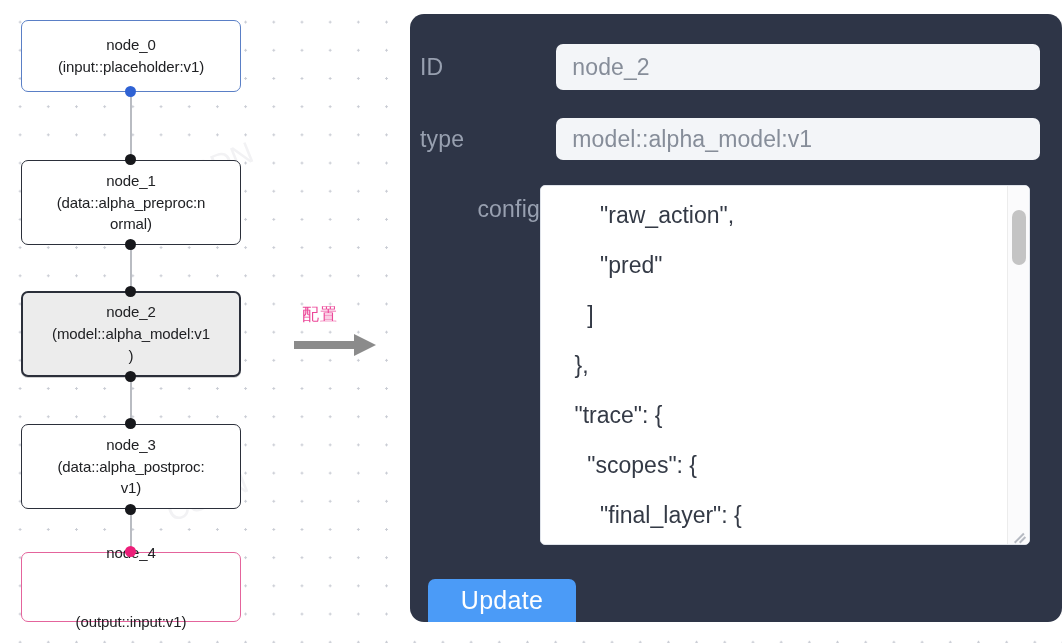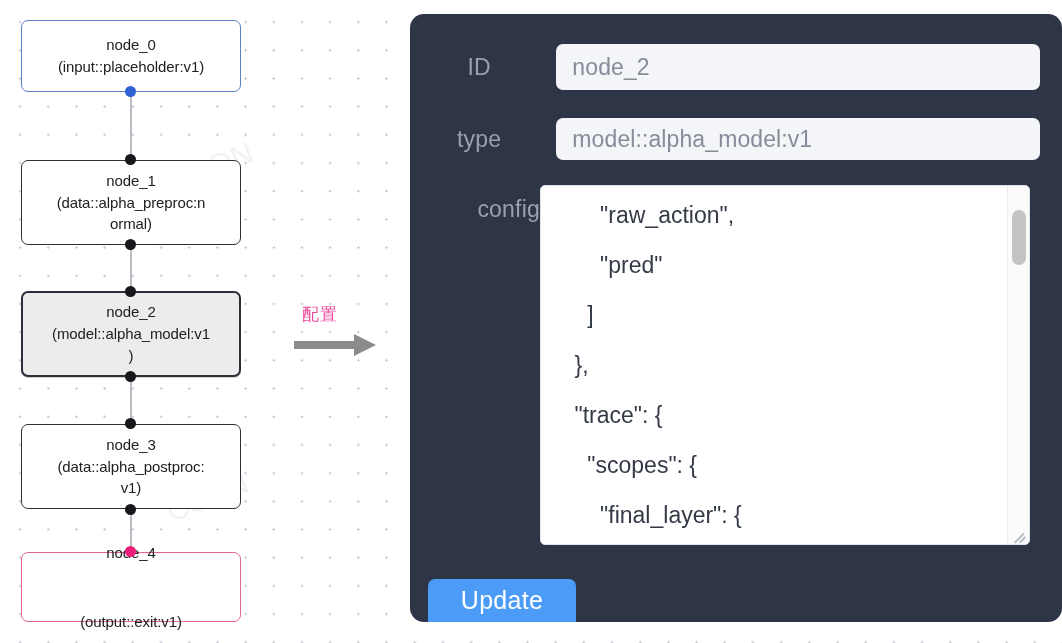--- a/index.html
+++ b/index.html
@@ -118,21 +118,21 @@
     overflow: hidden;
   }
   .field-row {
     position: absolute;
     display: flex;
     align-items: center;
   }
   .field-label {
     color: #98a0b0;
     font-size: 23px;
-    text-align: center;
+    text-align: left;
     font-family: "Liberation Sans", sans-serif;
     letter-spacing: 0.2px;
   }
   .text-input {
     box-sizing: border-box;
     background: #f3f5f8;
     border: none;
     border-radius: 7px;
     color: #868d99;
     font-size: 23px;
@@ -262,21 +262,21 @@
   </div>
 
   <div class="node node-default" style="left:21px; top:424px; width:220px; height:85px;">
     <span class="nline">node_3</span>
     <span class="nline">(data::alpha_postproc:</span>
     <span class="nline">v1)</span>
   </div>
 
   <div class="node node-output" style="left:21px; top:552px; width:220px; height:70px;">
     <span class="nline">node_4</span>
-    <span class="nline">(output::exit:v1)</span>
+    <span class="nline">(output::input:v1)</span>
   </div>
 
   <div class="port port-blue" style="left:125px; top:86px;"></div>
   <div class="port" style="left:125px; top:154px;"></div>
   <div class="port" style="left:125px; top:239px;"></div>
   <div class="port" style="left:125px; top:286px;"></div>
   <div class="port" style="left:125px; top:371px;"></div>
   <div class="port" style="left:125px; top:418px;"></div>
   <div class="port" style="left:125px; top:504px;"></div>
   <div class="port port-pink" style="left:125px; top:546px;"></div>

